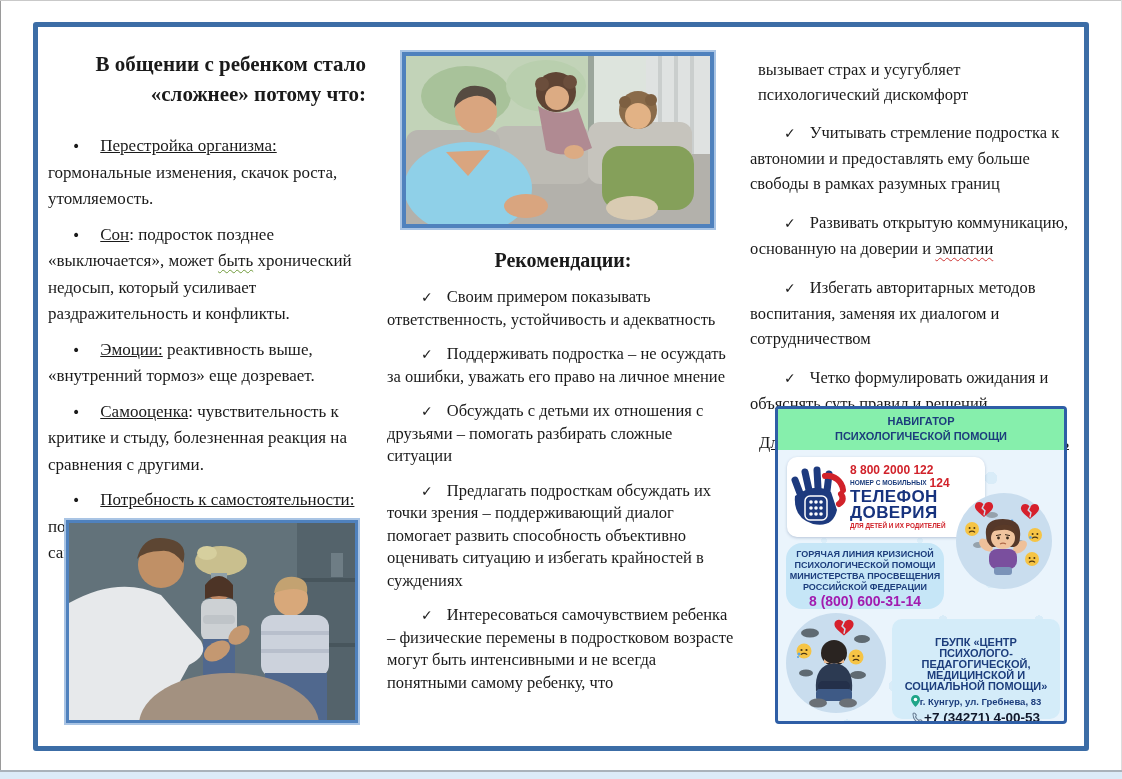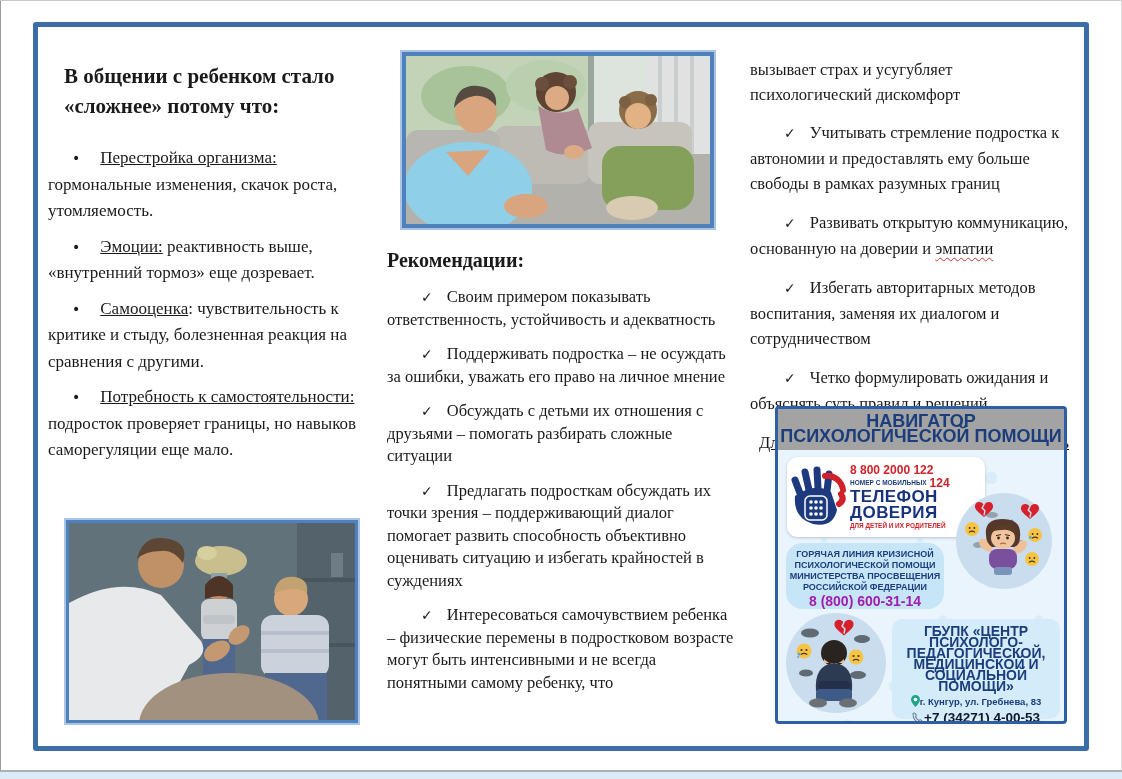--- a/index.html
+++ b/index.html
@@ -18,101 +18,102 @@
 
   
   .page{
     position:absolute;left:33px;top:22px;width:1056px;height:729px;
     border:5px solid #3c6da6;border-radius:3px;box-sizing:border-box;background:#fff;
   }
   .page > *{position:absolute;}
 
   
   .col-left{left:10px;top:18px;width:322px;}
-  .doc-title{font-size:21px;font-weight:bold;text-align:left;line-height:30px;margin:16px;}
+  .doc-title{font-size:21px;font-weight:bold;text-align:right;line-height:30px;margin:4px;}
   .bullets{margin-top:24px;}
   .bullet{font-size:17px;line-height:26.5px;margin:0 0 9px 0;text-indent:24px;}
   .dot{font-family:"DejaVu Sans",sans-serif;font-size:14px;}
   .gap-b{display:inline-block;width:20px;}
   .lbl{text-decoration:underline;}
   .sq-green{text-decoration:underline wavy #6f9a3a 1px;text-underline-offset:3px;}
   .sq-red{text-decoration:underline wavy #cc3333 1px;text-underline-offset:3px;}
 
   
   .photo{border:3px solid #4f81bd;outline:2px solid #a9c4e4;box-sizing:border-box;background:#888;}
   .photo svg{display:block;width:100%;height:100%;}
   .photo-left{left:28px;top:493px;width:292px;height:203px;}
   .photo-mid{left:364px;top:25px;width:312px;height:176px;border-width:4px;}
 
   
   .col-mid{left:349px;top:206px;width:352px;}
-  .mid-heading{font-size:20px;font-weight:bold;margin:16px 0 14px 0;}
+  .mid-heading{text-align:center;font-size:20px;font-weight:bold;margin:16px 0 14px 0;}
   .check-item{font-size:16.5px;line-height:22.5px;margin:0 0 12px 0;text-indent:34px;}
   .check{font-family:"DejaVu Sans",sans-serif;font-size:14px;}
   .gap-c{display:inline-block;width:14px;}
 
   
   .col-right{left:712px;top:30px;width:328px;font-size:16.5px;line-height:25px;}
-  .cont-para{margin:0 0 13px 0;}
+  .cont-para{margin:0 0 13px 8px;}
   .check-item-r{margin:0 0 14px 0;text-indent:34px;font-size:16.5px;line-height:25px;}
   .helpline{margin-top:4px;text-align:center;}
   .helpline span{display:block;text-decoration:underline;}
 
   
   .flyer{
     left:737px;top:379px;width:292px;height:318px;
     border:3px solid #2e5ea6;border-radius:4px;background:#eaf4fc;
     font-family:"Liberation Sans",sans-serif;box-sizing:border-box;overflow:hidden;
   }
   .flyer-pattern{position:absolute;left:0;top:40px;right:0;bottom:0;
     background-image:
       radial-gradient(circle 9px at 22% 28%, #d9ecf8 70%, transparent 71%),
       radial-gradient(circle 6px at 72% 64%, #d9ecf8 70%, transparent 71%),
       radial-gradient(circle 4px at 48% 88%, #dceef9 70%, transparent 71%);
     background-size:96px 104px;}
-  .flyer-header{position:absolute;left:0;top:0;width:100%;background:#a3a3a3;
-    text-align:center;color:#1c3d7c;font-weight:bold;font-size:18px;line-height:15px;
+  .flyer-header{position:absolute;left:0;top:0;width:100%;background:#86efac;
+    text-align:center;color:#1c3d7c;font-weight:bold;font-size:11px;line-height:15px;
     padding:5px 0 6px 0;}
   .logo-card{position:absolute;left:9px;top:48px;width:198px;height:80px;background:#ffffff;
     border-radius:10px;box-shadow:0 1px 3px rgba(30,60,110,.25);display:flex;align-items:center;padding:3px 4px;box-sizing:border-box;}
   .logo-text{margin-left:3px;line-height:1;}
   .logo-phone{color:#d1222a;font-weight:bold;font-size:12px;white-space:nowrap;}
   .logo-mobile{display:flex;align-items:center;gap:3px;margin-top:1px;justify-content:flex-end;}
   .logo-mobile-label{color:#1c3d7c;font-size:6.5px;font-weight:bold;}
   .logo-mobile-num{color:#d1222a;font-weight:bold;font-size:12px;}
   .logo-brand{color:#17337e;font-weight:bold;font-size:17px;line-height:16px;letter-spacing:.4px;}
   .logo-tagline{color:#d1222a;font-size:6.4px;font-weight:bold;margin-top:2px;white-space:nowrap;}
   .girl-circle{position:absolute;left:178px;top:84px;width:96px;height:96px;border-radius:50%;background:#c9ddee;}
   .hotline-card{position:absolute;left:8px;top:134px;width:158px;height:66px;background:#c6e6f7;border-radius:16px;
     text-align:center;color:#1c3d7c;font-weight:bold;font-size:9px;line-height:11px;padding-top:6px;box-sizing:border-box;}
   .hotline-phone{color:#a21caf;font-size:14px;margin-top:3px;}
   .boy-circle{position:absolute;left:8px;top:204px;width:100px;height:100px;border-radius:50%;background:#c9ddee;}
   .org-card{position:absolute;left:114px;top:210px;width:168px;height:100px;background:#d4ecf9;border-radius:10px;
     padding:7px 5px 0 5px;box-sizing:border-box;text-align:center;}
-  .org-name{color:#1c3d7c;font-weight:bold;font-size:14px;line-height:11px;}
+  .org-name{color:#1c3d7c;font-weight:bold;font-size:11px;line-height:11px;margin-top:11px;}
   .org-row{display:flex;align-items:center;justify-content:center;gap:0;margin-top:3px;color:#1c3d7c;font-size:9.5px;font-weight:bold;}
   .org-phone{color:#0f172a;font-weight:bold;font-size:13.5px;}
   .circle-ill svg{display:block;width:100%;height:100%;}
 </style>
 </head>
 <body>
 
 <div class="edge-left"></div>
 <div class="edge-top"></div>
 <div class="edge-right"></div>
 <div class="bottom-line"></div>
 <div class="bottom-strip"></div>
 <div class="caret"></div>
 
 <div class="page">
 
   <div class="col-left">
     <p class="doc-title">В общении с ребенком стало «сложнее» потому что:</p>
     <div class="bullets">
       <p class="bullet"><span class="dot">•</span><span class="gap-b"></span><span class="lbl">Перестройка организма:</span><span> гормональные изменения, скачок роста, утомляемость.</span></p>
+      <p class="bullet"><span class="dot">•</span><span class="gap-b"></span><span class="lbl">Сон</span><span>: подросток позднее «выключается», может </span><span class="sq-green">быть</span><span> хронический недосып, который усиливает раздражительность и конфликты.</span></p>
       <p class="bullet"><span class="dot">•</span><span class="gap-b"></span><span class="lbl">Эмоции:</span><span> реактивность выше, «внутренний тормоз» еще дозревает.</span></p>
       <p class="bullet"><span class="dot">•</span><span class="gap-b"></span><span class="lbl">Самооценка</span><span>: чувствительность к критике и стыду, болезненная реакция на сравнения с другими.</span></p>
       <p class="bullet"><span class="dot">•</span><span class="gap-b"></span><span class="lbl">Потребность к самостоятельности:</span><span> подросток проверяет границы, но навыков саморегуляции еще мало.</span></p>
     </div>
   </div>
 
   <div class="photo photo-left">
     <svg viewBox="0 0 286 197" preserveAspectRatio="none">
       <rect width="286" height="197" fill="#62727a"></rect>
       <rect x="228" y="0" width="58" height="197" fill="#54636b"></rect>

